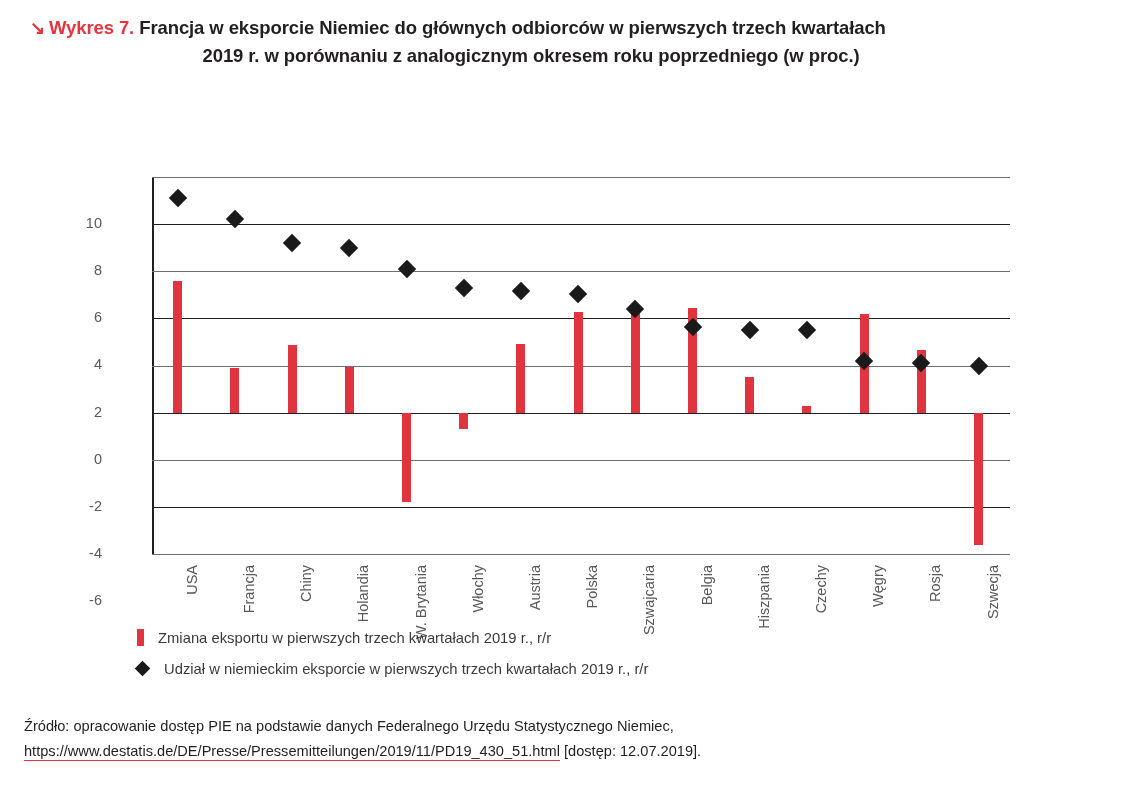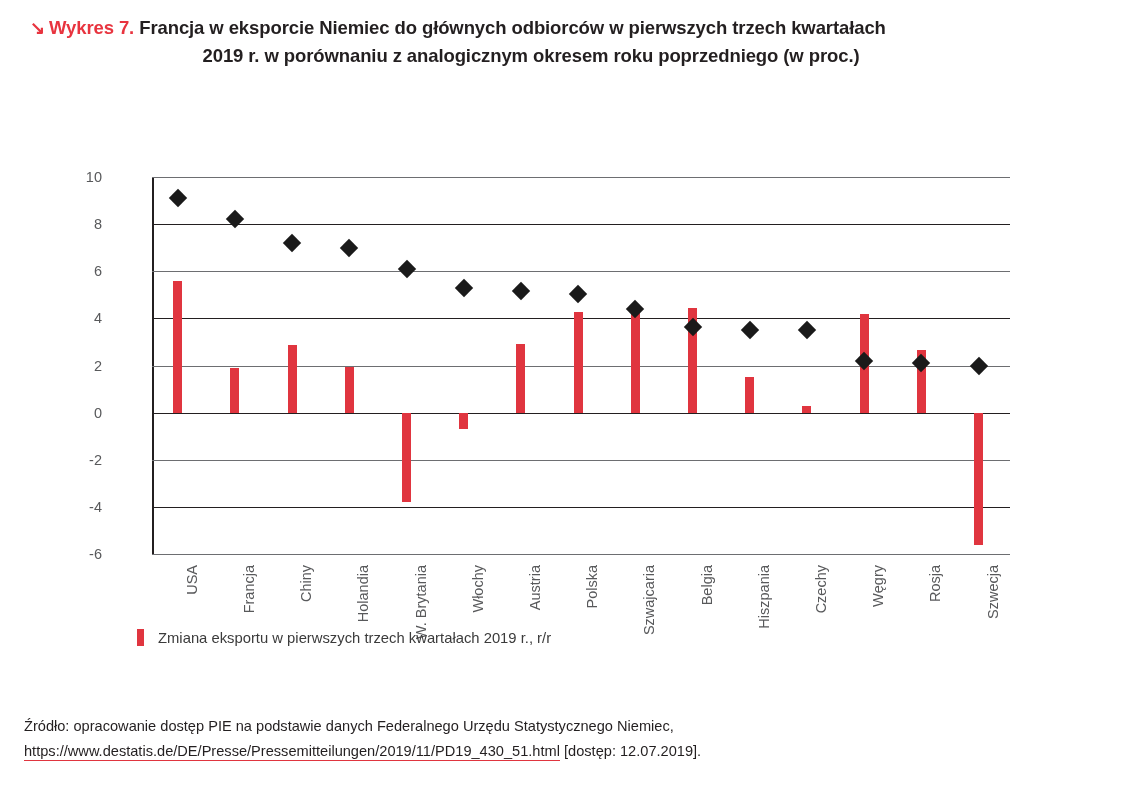--- a/index.html
+++ b/index.html
@@ -69,20 +69,21 @@
     background: #231f20;
   }
   .ytick {
     position: absolute;
     right: 1022px;
     width: 60px;
     text-align: right;
     font-size: 14.5px;
     color: #58595b;
     transform: translateY(-50%);
+    margin-top: 46px;
   }
   .bar {
     position: absolute;
     width: 9px;
     background: #E0353F;
   }
   .diamond {
     position: absolute;
     width: 13px;
     height: 13px;
@@ -228,17 +229,21 @@
       <div class="xlabel" style="left: 927.34px;">Rosja</div>
       <div class="xlabel" style="left: 984.54px;">Szwecja</div>
     </div>
 </div>
 
 <div class="legend">
   <div class="legend-row">
     <span class="legend-swatch-bar"></span>
     <span>Zmiana eksportu w pierwszych trzech kwartałach 2019 r., r/r</span>
   </div>
+  <div class="legend-row">
+    <span class="legend-swatch-diamond"></span>
+    <span>Udział w niemieckim eksporcie w pierwszych trzech kwartałach 2019 r., r/r</span>
+  </div>
 </div>
 
 <div class="source">
   <span>Źródło: opracowanie dostęp PIE na podstawie danych Federalnego Urzędu Statystycznego Niemiec, </span><a class="src-link" href="#">https://www.destatis.de/DE/Presse/Pressemitteilungen/2019/11/PD19_430_51.html</a><span> [dostęp: 12.07.2019].</span>
 </div>
 
 </body></html>

